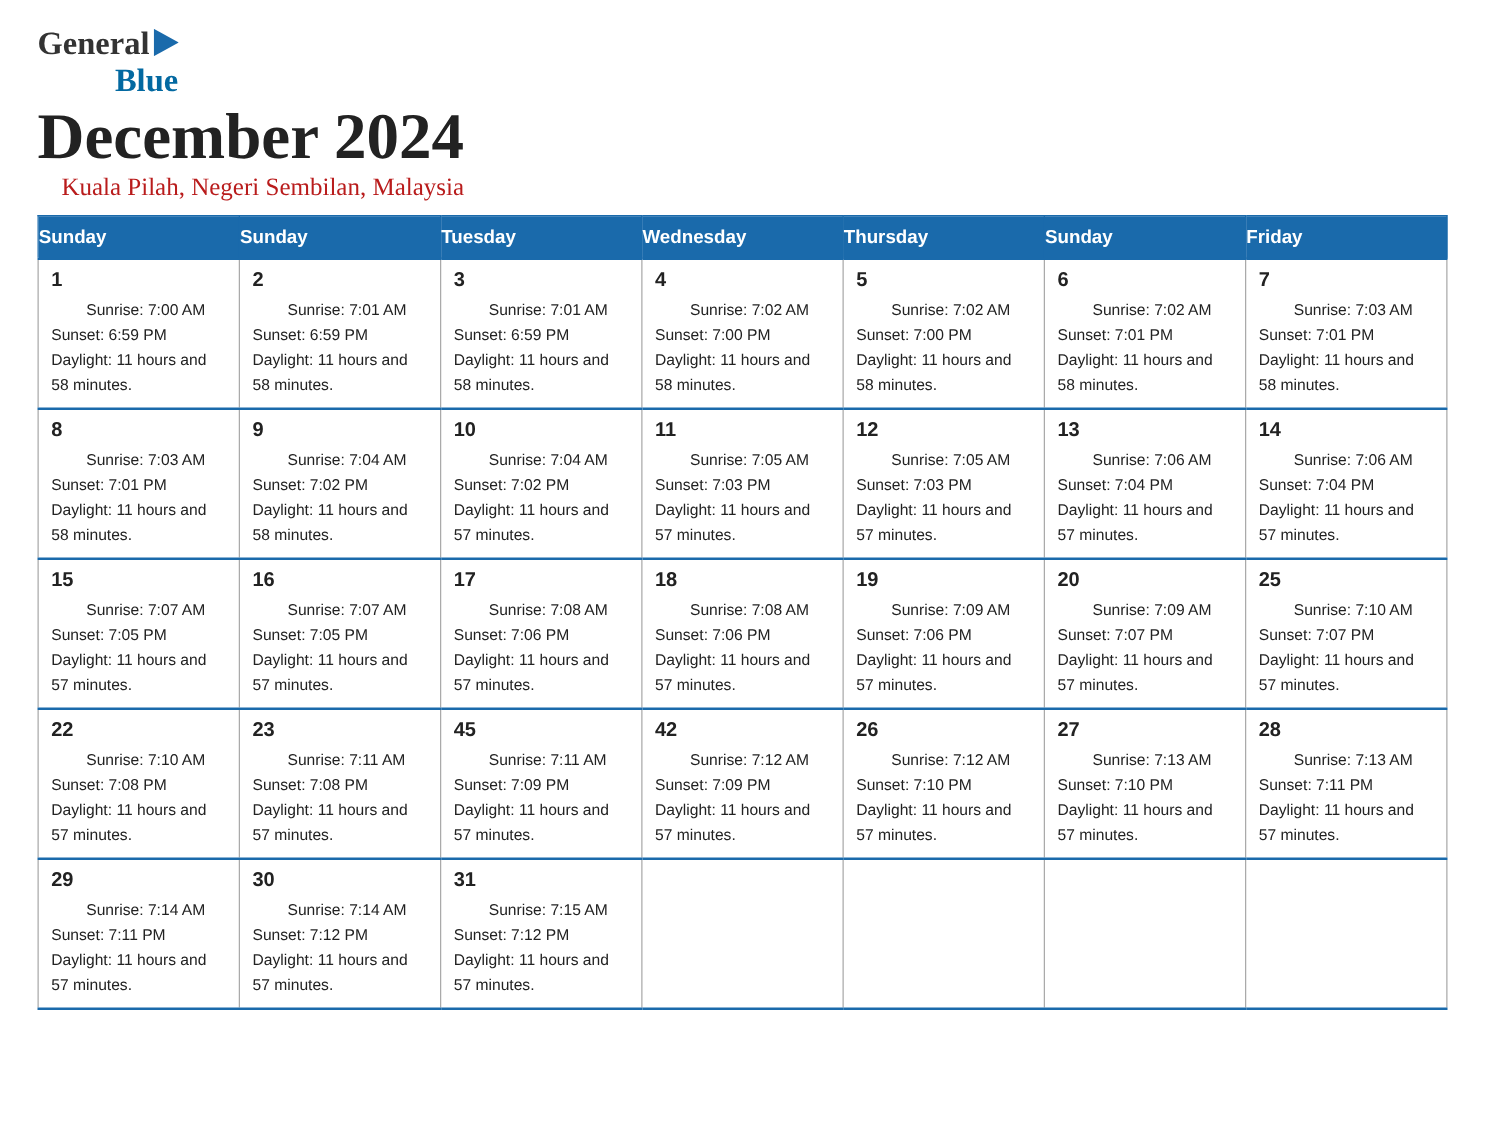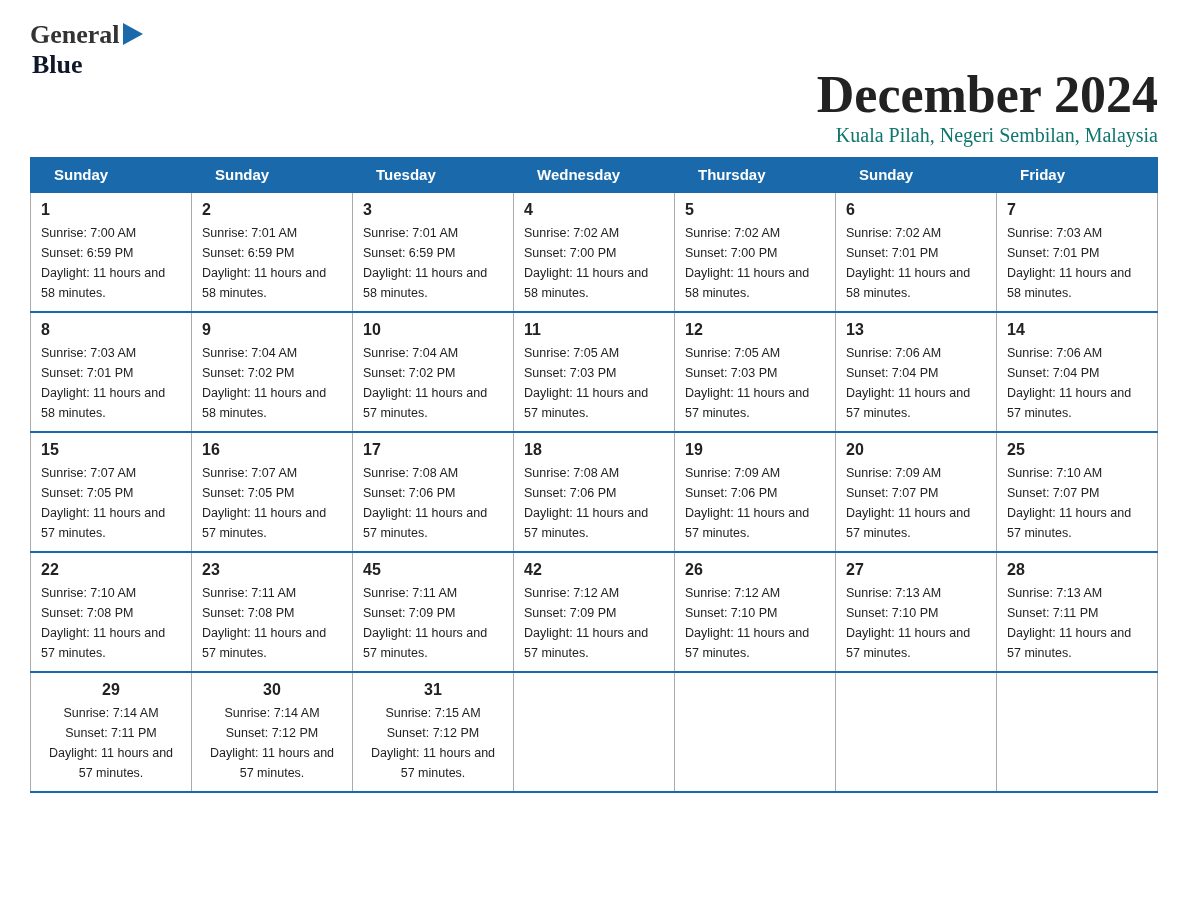--- a/index.html
+++ b/index.html
@@ -8,98 +8,99 @@
       background: #fff;
       width: 1188px;
       min-height: 918px;
       padding: 20px 30px 30px 30px;
     }
     .header {
       display: flex;
       justify-content: space-between;
       align-items: flex-start;
       margin-bottom: 10px;
+      flex-direction: column;
     }
     .logo-text-general {
       font-size: 26px;
       font-weight: bold;
       color: #333;
       font-family: Georgia, serif;
     }
     .logo-block {
       display: flex;
       flex-direction: column;
     }
     .logo-row1 {
       display: flex;
       align-items: center;
     }
     .logo-row2 {
-      color: #0f172a;
+      color: #0369a1;
       font-size: 26px;
       font-weight: bold;
       font-family: Georgia, serif;
       padding-left: 2px;
+      text-align: right;
     }
     .title-block {
       text-align: right;
     }
     .title-block h1 {
       font-size: 52px;
       font-weight: bold;
       color: #222;
       font-family: Georgia, serif;
-      margin-top: 45px;
     }
     .title-block h2 {
       font-size: 20px;
       font-weight: normal;
-      color: #0f766e;
+      color: #b91c1c;
       font-family: Georgia, serif;
     }
     .calendar-table {
       width: 100%;
       border-collapse: collapse;
       margin-top: 10px;
     }
     .calendar-table th {
       background-color: #1a6aab;
       color: #fff;
-      padding: 8px 23px;
+      padding: 8px 0;
       font-size: 15px;
       font-weight: bold;
       text-align: left;
       border: 1px solid #1a6aab;
     }
     .calendar-table td {
       border: 1px solid #aaa;
       vertical-align: top;
       padding: 8px 10px;
       width: 14.28%;
       font-size: 13px;
       color: #222;
       min-height: 100px;
     }
     .calendar-table tr:last-child td {
       border-bottom: 2px solid #1a6aab;
-      text-align: center;
     }
     .calendar-table tbody tr:first-child td {
       border-top: 2px solid #1a6aab;
     }
     .day-num {
       font-size: 16px;
       font-weight: bold;
       display: block;
       margin-bottom: 4px;
     }
     .day-info {
       font-size: 12.5px;
       line-height: 1.6;
       color: #222;
+      margin-left: 28px;
     }
     .empty-cell {
       background: #fff;
     }
     
     .calendar-table tbody tr td {
       border-top: 1px solid #ccc;
     }
     .row-separator td {
       border-top: 2px solid #1a6aab !important;

